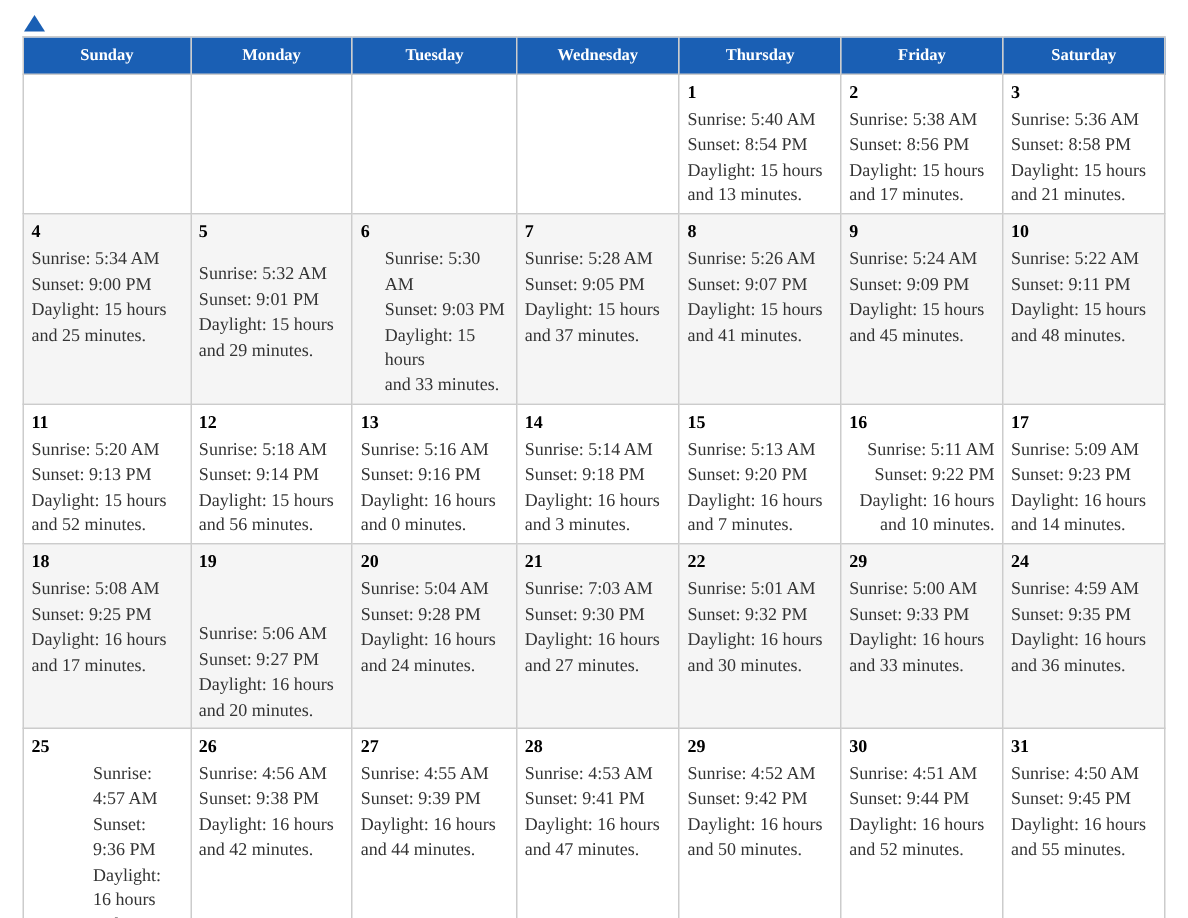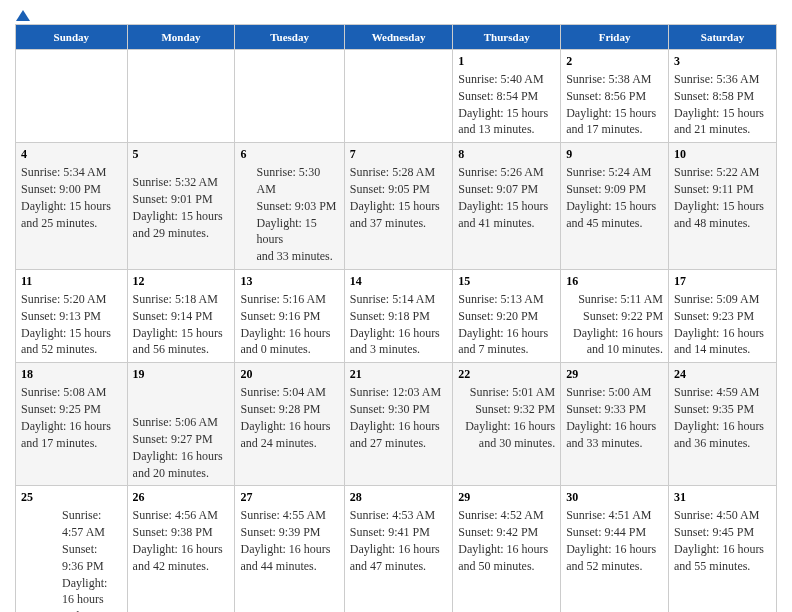--- a/index.html
+++ b/index.html
@@ -260,28 +260,28 @@
           </td>
           <td>
             <span class="day-num">20</span>
             <div class="day-info" style="white-space: pre-line;">Sunrise: 5:04 AM
 Sunset: 9:28 PM
 Daylight: 16 hours
 and 24 minutes.</div>
           </td>
           <td>
             <span class="day-num">21</span>
-            <div class="day-info" style="white-space: pre-line;">Sunrise: 12:03 AM
+            <div class="day-info" style="white-space: pre-line;">Sunrise: 7:03 AM
 Sunset: 9:30 PM
 Daylight: 16 hours
 and 27 minutes.</div>
           </td>
           <td>
             <span class="day-num">22</span>
-            <div class="day-info" style="white-space: pre-line; text-align: right;">Sunrise: 5:01 AM
+            <div class="day-info" style="white-space: pre-line;">Sunrise: 5:01 AM
 Sunset: 9:32 PM
 Daylight: 16 hours
 and 30 minutes.</div>
           </td>
           <td>
             <span class="day-num">29</span>
             <div class="day-info" style="white-space: pre-line;">Sunrise: 5:00 AM
 Sunset: 9:33 PM
 Daylight: 16 hours
 and 33 minutes.</div>

